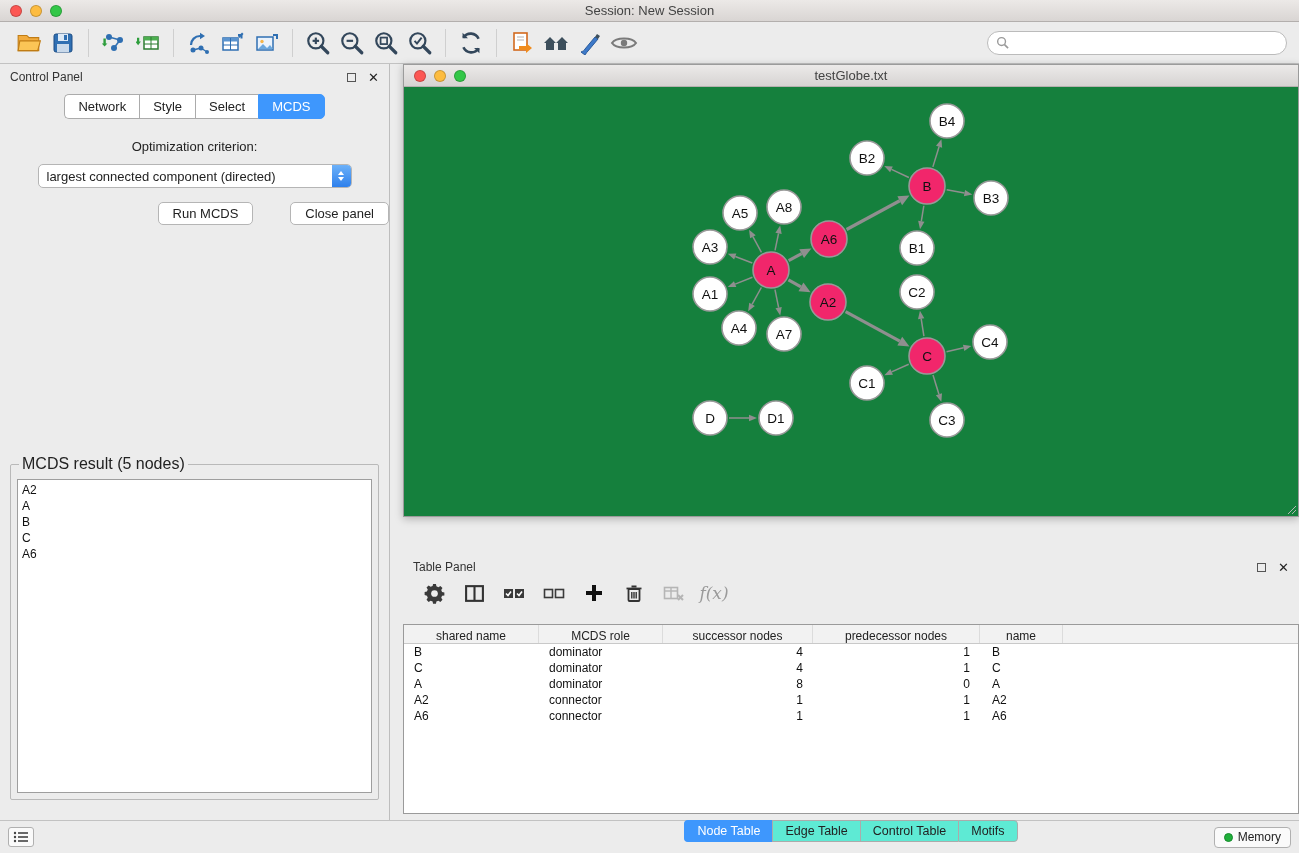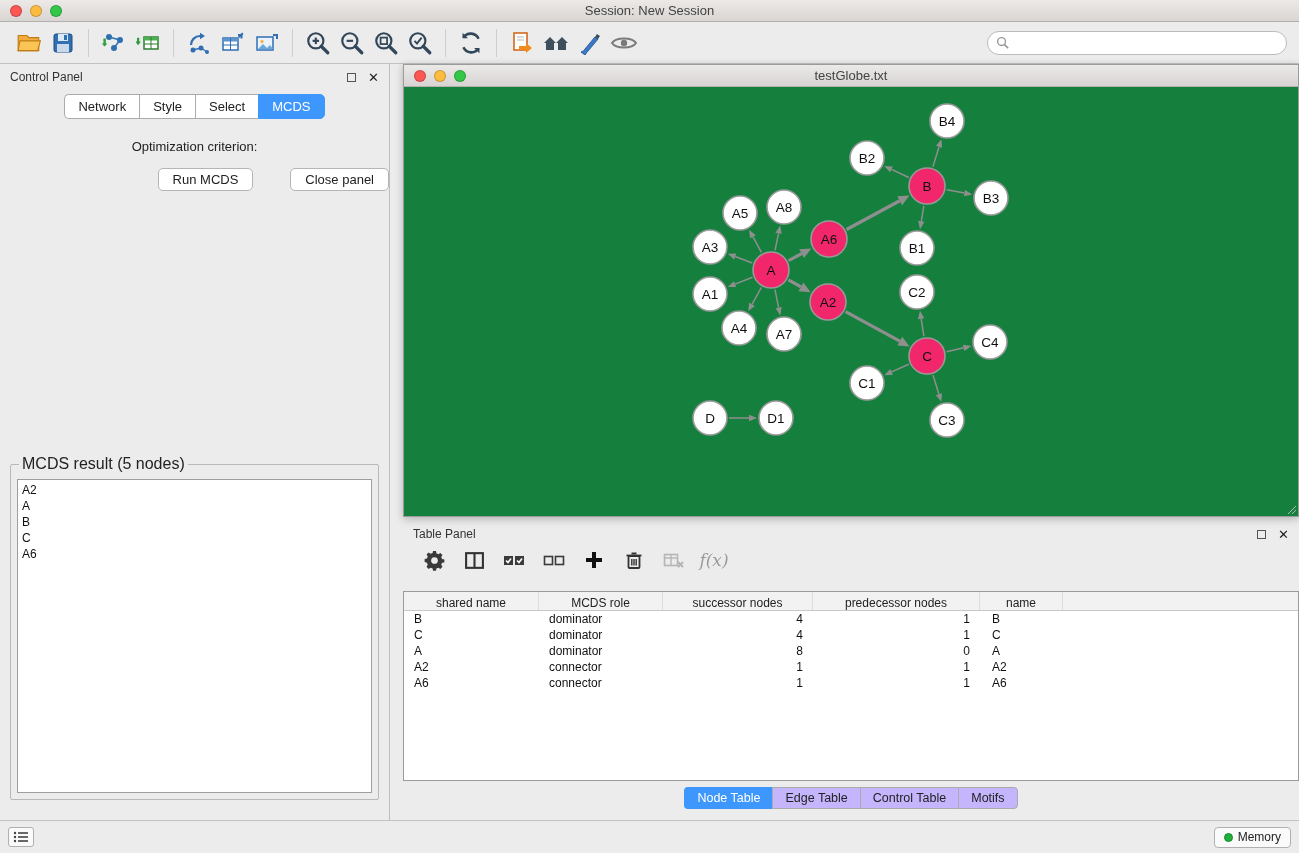--- a/index.html
+++ b/index.html
@@ -41,21 +41,21 @@
   .stepper .up { width:0; height:0; border-left:3.5px solid transparent; border-right:3.5px solid transparent; border-bottom:4px solid #fff; }
   .stepper .dn { width:0; height:0; border-left:3.5px solid transparent; border-right:3.5px solid transparent; border-top:4px solid #fff; }
   .btnrow { display:flex; justify-content:flex-end; gap:37px; margin-top:14px; }
   .pushbtn { background:#fff; border:1px solid #b5b5b5; border-radius:5px; padding:3px 14px; font-size:13px; color:#222; font-family:inherit; }
   .result-fieldset { position:absolute; left:10px; right:10px; top:391px; bottom:20px; border:1px solid #b9b9b9; border-radius:2px; padding:6px; background:#ececec; }
   .result-fieldset legend { font-size:16px; color:#222; padding:0 3px; margin-left:2px; }
   .result-list { width:100%; height:100%; background:#fff; border:1px solid #9e9e9e; overflow:auto; padding:2px 4px; }
   .result-item { font-size:12px; line-height:16px; color:#111; }
 
   
-  .right-area { flex:1; padding-left:13px; display:flex; flex-direction:column; }
+  .right-area { flex:1; padding-left:13px; display:flex; flex-direction:column;gap:33px; }
 
   
   .netwin { height:453px; border:1px solid #9b9b9b; background:#fff; box-shadow:0 2px 8px rgba(0,0,0,.25); display:flex; flex-direction:column; position:relative; }
   .netwin-title { height:22px; background:linear-gradient(#eceae9,#d6d3d2); border-bottom:1px solid #b5b1af; position:relative; display:flex; align-items:center; flex:none; }
   .netcanvas { flex:1; background:#15803d; position:relative; }
   .netcanvas svg { display:block; }
   .resize-corner { position:absolute; right:1px; bottom:1px; }
 
   
   .table-panel { margin-top:4px; height:288px; display:flex; flex-direction:column; }
@@ -67,21 +67,21 @@
   .thcell { display:flex; align-items:center; justify-content:center; gap:4px; font-size:12px; color:#222; border-right:1px solid #dcdcdc; }
   .trow { display:flex; height:16px; }
   .tcell { font-size:12px; line-height:16px; color:#111; white-space:nowrap; overflow:hidden; }
   .c0 { width:135px; padding-left:10px; }
   .c1 { width:124px; padding-left:10px; }
   .c2 { width:150px; text-align:right; padding-right:10px; }
   .c3 { width:167px; text-align:right; padding-right:10px; }
   .c4 { width:83px; padding-left:12px; }
   .thead .c0,.thead .c1,.thead .c2,.thead .c3,.thead .c4 { padding:0; text-align:center; justify-content:center;flex-direction:column; }
   .tp-tabs { display:flex; justify-content:center; margin-top:6px; }
-  .ttab { padding:3px 12px; font-size:12.5px; background:#c4b5fd; border:1px solid #ababab; border-right:none; color:#222; }
+  .ttab { padding:3px 12px; font-size:12.5px; background:#5eead4; border:1px solid #ababab; border-right:none; color:#222; }
   .ttab:first-child { border-radius:4px 0 0 4px; }
   .ttab:last-child { border-right:1px solid #ababab; border-radius:0 4px 4px 0; }
   .ttab.active { background:#3e97fd; border-color:#3e97fd; color:#fff; }
 
   
   .statusbar { height:33px; border-top:1px solid #c2c2c2; background:#ececec; display:flex; align-items:center; padding:0 8px; }
   .listbtn { width:26px; height:20px; background:#fafafa; border:1px solid #b0b0b0; border-radius:3px; display:flex; align-items:center; justify-content:center; }
   .membtn { margin-left:auto; height:21px; background:#fafafa; border:1px solid #b0b0b0; border-radius:4px; display:flex; align-items:center; gap:5px; padding:0 9px; font-size:12px; color:#222; }
   .memdot { width:9px; height:9px; border-radius:50%; background:#1faf3a; border:1px solid #158a2c; }
 </style>
@@ -246,20 +246,27 @@
       <span class="float-ic"></span>
       <span class="close-ic">✕</span>
     </div>
     <div class="ctl-tabs">
         <div class="ctab">Network</div>
         <div class="ctab">Style</div>
         <div class="ctab">Select</div>
         <div class="ctab active">MCDS</div>
       </div>
     <div class="opt-label">Optimization criterion:</div>
+    <div class="selectbox">
+      <span class="val">largest connected component (directed)</span>
+      <span class="stepper">
+          <span class="up"></span>
+          <span class="dn"></span>
+        </span>
+    </div>
     <div class="btnrow">
       <button class="pushbtn">Run MCDS</button>
       <button class="pushbtn">Close panel</button>
     </div>
     <fieldset class="result-fieldset">
       <legend>MCDS result (5 nodes)</legend>
       <div class="result-list">
           <div class="result-item">A2</div>
           <div class="result-item">A</div>
           <div class="result-item">B</div>

